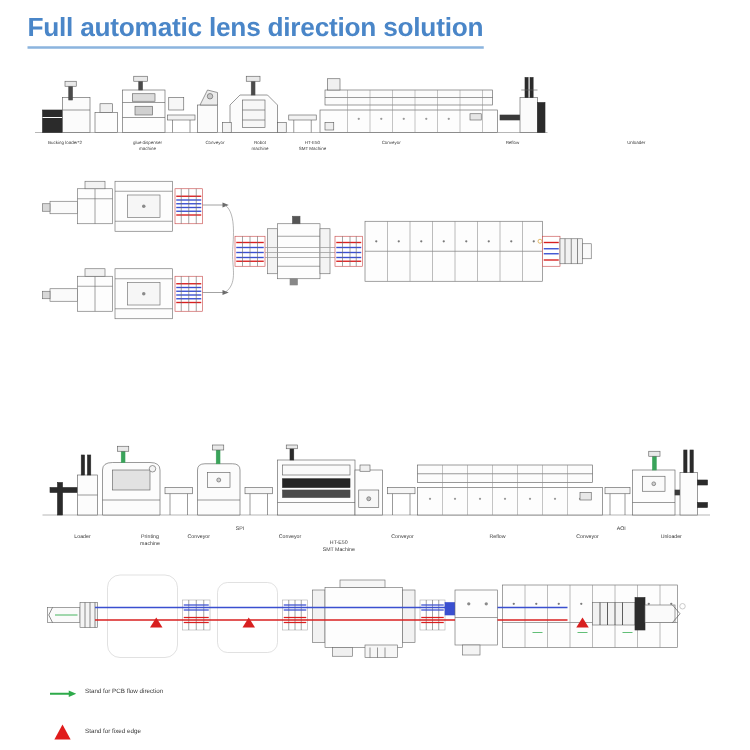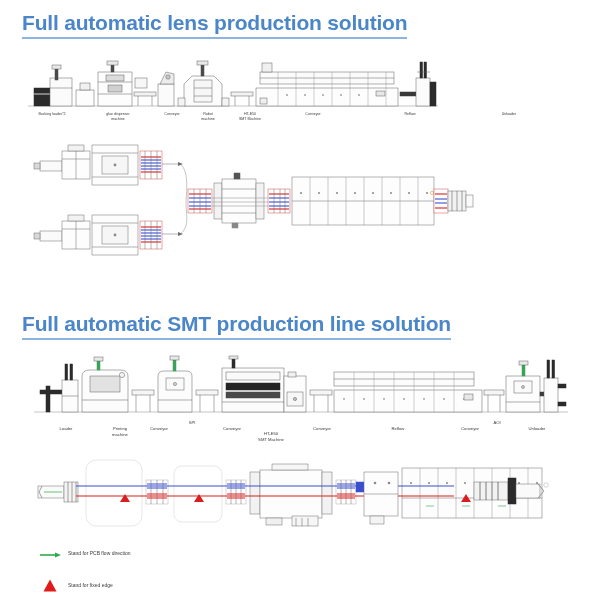--- a/index.html
+++ b/index.html
@@ -81,21 +81,21 @@
     white-space: nowrap;
   }
   .arrow-green { position: absolute; left: 2px; top: 6px; }
   .tri-red { position: absolute; left: 5px; top: 1px; }
 </style>
 </head>
 <body>
 
 <div class="page">
 
-  <div class="section-title" id="title-lens">Full automatic lens production solution</div>
+  <div class="section-title" id="title-lens">Full automatic lens direction solution</div>
 
   <div class="diagram" id="diagram-lens-elev">
     <svg viewBox="0 0 410 52" preserveAspectRatio="none">
       <g stroke="#5f5f5f" stroke-width="0.5" fill="none">
 
         <line x1="0" y1="48" x2="410" y2="48" stroke="#8a8a8a"></line>
 
         <rect x="6" y="30" width="16" height="18" fill="#2b2b2b" stroke="#2b2b2b"></rect>
         <line x1="6" y1="36" x2="22" y2="36" stroke="#ffffff" stroke-width="0.8"></line>
         <rect x="22" y="20" width="22" height="28" fill="#fbfbfb"></rect>
@@ -327,21 +327,20 @@
         <g stroke="#4a4a4a" stroke-width="0.5">
           <line x1="424" y1="48" x2="424" y2="68"></line>
           <line x1="429" y1="48" x2="429" y2="68"></line>
           <line x1="434" y1="48" x2="434" y2="68"></line>
         </g>
         <rect x="438" y="52" width="7" height="12" fill="#fafafa"></rect>
       </g>
     </svg>
   </div>
 
-  <div class="section-title" id="title-smt">Full automatic SMT production line solution</div>
 
   <div class="diagram" id="diagram-smt-elev">
     <svg viewBox="0 0 534 60" preserveAspectRatio="none">
       <g stroke="#5f5f5f" stroke-width="0.5" fill="none">
         <line x1="0" y1="56" x2="534" y2="56" stroke="#8a8a8a"></line>
 
         <rect x="6" y="34" width="22" height="4" fill="#2b2b2b" stroke="#2b2b2b"></rect>
         <rect x="12" y="30" width="4" height="26" fill="#2b2b2b" stroke="#2b2b2b"></rect>
         <rect x="28" y="24" width="16" height="32" fill="#fcfcfc"></rect>
         <rect x="31" y="8" width="2.6" height="16" fill="#2b2b2b" stroke="#2b2b2b"></rect>

